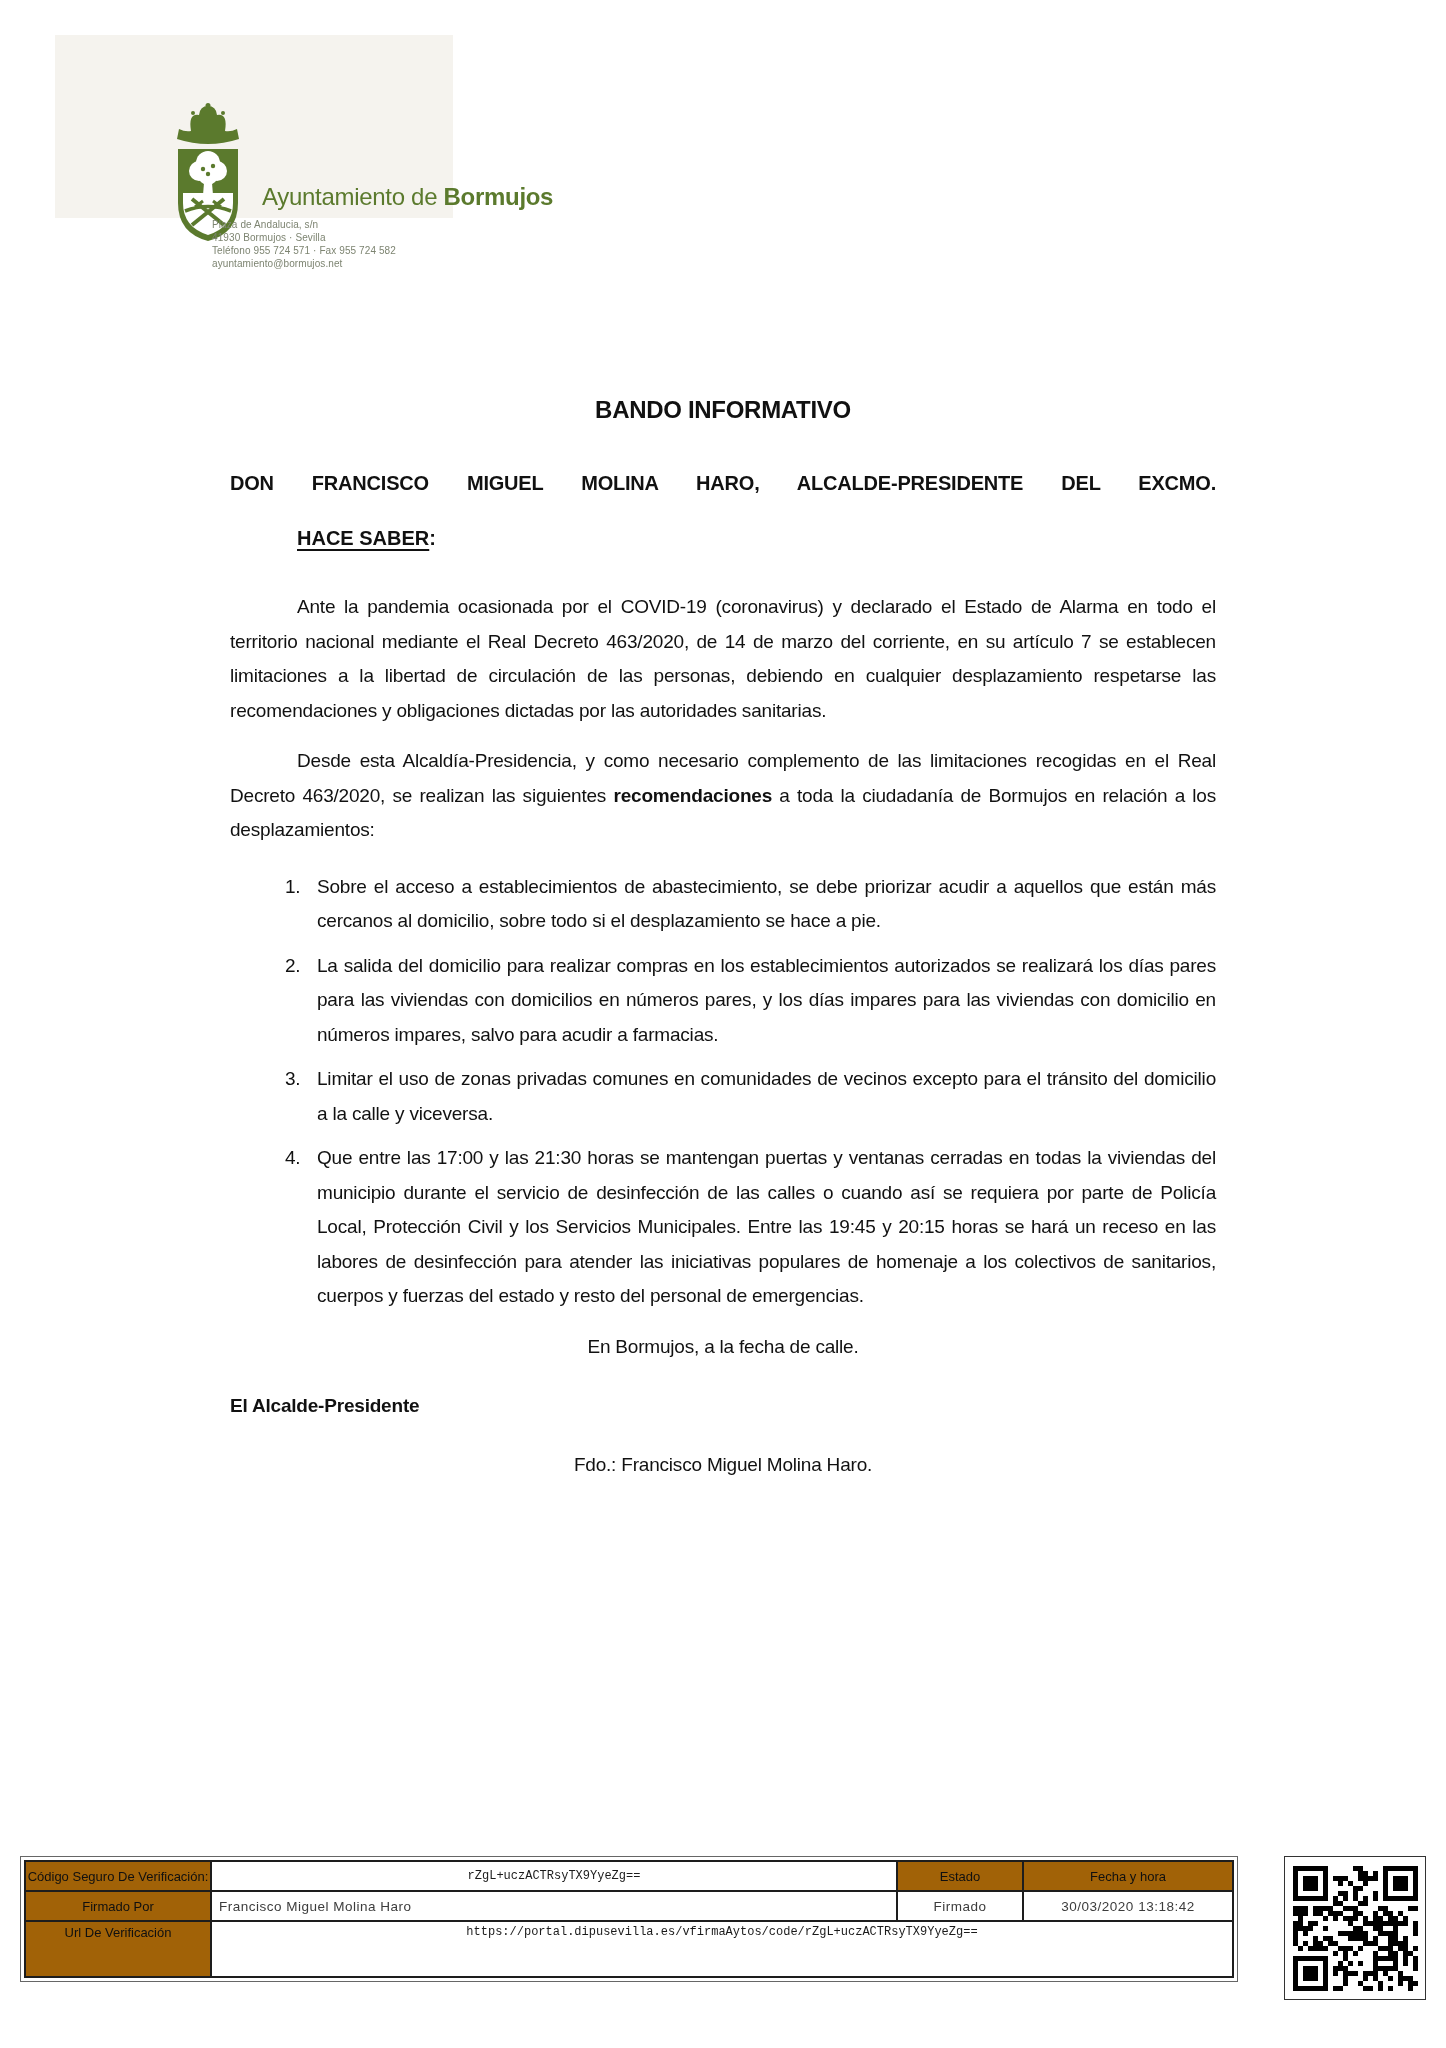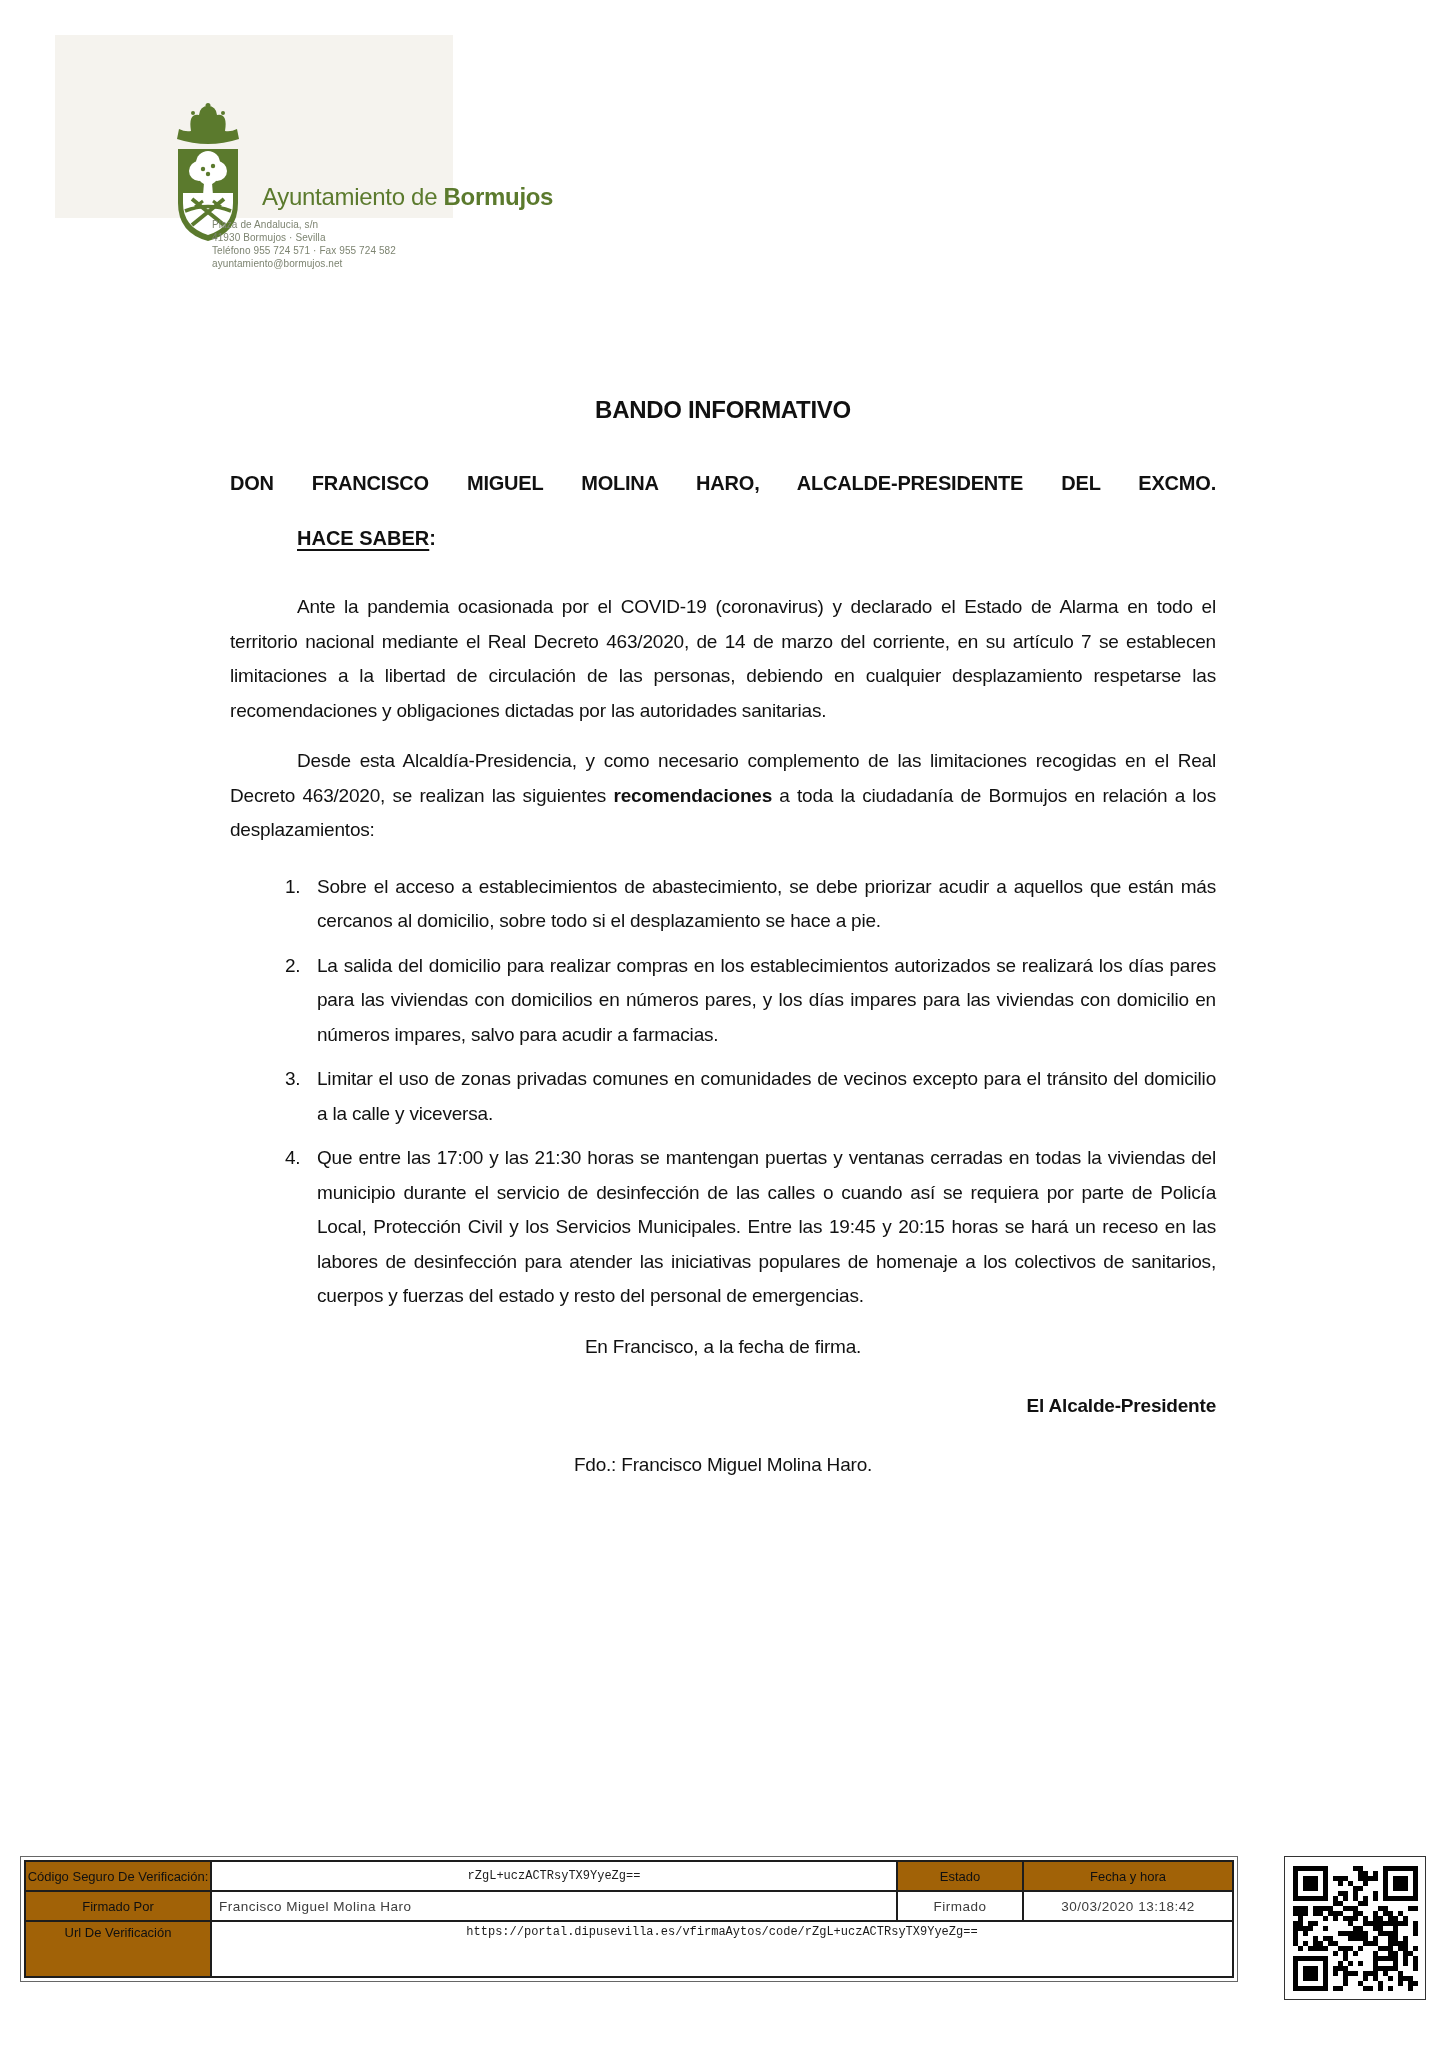--- a/index.html
+++ b/index.html
@@ -20,21 +20,21 @@
   .hace{margin-top:26px;margin-left:67px;font-weight:bold;font-size:20px;}
   .hace .u{text-decoration:underline;text-underline-offset:4px;text-decoration-thickness:2px;}
   .para{font-size:19px;line-height:34.5px;text-align:justify;letter-spacing:-0.2px;text-indent:67px;}
   .p1{margin-top:40px;}
   .p2{margin-top:16px;}
   .blist{margin-top:22px;}
   .bitem{display:flex;padding-left:55px;margin-bottom:10px;}
   .bitem .num{flex:none;width:32px;font-size:19px;line-height:34.5px;letter-spacing:-0.2px;}
   .bitem .itext{flex:1;font-size:19px;line-height:34.5px;text-align:justify;letter-spacing:-0.2px;}
   .closing{margin-top:22px;text-align:center;font-size:19px;letter-spacing:-0.2px;}
-  .signer{margin-top:37px;text-align:right;font-size:19px;font-weight:bold;letter-spacing:-0.2px;}
+  .signer{margin-top:37px;text-align:left;font-size:19px;font-weight:bold;letter-spacing:-0.2px;}
   .signature{margin-top:37px;text-align:center;font-size:19px;letter-spacing:-0.2px;}
 
   
   .vfooter{position:absolute;left:20px;top:1856px;width:1406px;display:flex;align-items:flex-start;}
   .vtable-wrap{border:1px solid #666;padding:3px;background:#fff;}
   table.vtable{border-collapse:collapse;table-layout:fixed;width:1208px;}
   table.vtable td{border:2px solid #1d1d1d;overflow:hidden;white-space:nowrap;}
   td.lbl{background:#a16207;text-align:center;font-size:13px;color:#101010;height:26px;}
   td.vmono{font-family:"Liberation Mono","DejaVu Sans Mono",monospace;font-size:12px;text-align:center;color:#1a1a1a;}
   td.vname{font-size:13.5px;color:#3c3c3c;padding-left:7px;text-align:left;letter-spacing:0.5px;}
@@ -108,21 +108,21 @@
     <div class="bitem">
       <span class="num">3.</span>
       <div class="itext">Limitar el uso de zonas privadas comunes en comunidades de vecinos excepto para el tránsito del domicilio a la calle y viceversa.</div>
     </div>
     <div class="bitem">
       <span class="num">4.</span>
       <div class="itext">Que entre las 17:00 y las 21:30 horas se mantengan puertas y ventanas cerradas en todas la viviendas del municipio durante el servicio de desinfección de las calles o cuando así se requiera por parte de Policía Local, Protección Civil y los Servicios Municipales. Entre las 19:45 y 20:15 horas se hará un receso en las labores de desinfección para atender las iniciativas populares de homenaje a los colectivos de sanitarios, cuerpos y fuerzas del estado y resto del personal de emergencias.</div>
     </div>
   </div>
 
-  <div class="closing">En Francisco, a la fecha de firma.</div>
+  <div class="closing">En Bormujos, a la fecha de calle.</div>
   <div class="signer">El Alcalde-Presidente</div>
   <div class="signature">Fdo.: Francisco Miguel Molina Haro.</div>
 </div>
 
 <div class="vfooter">
   <div class="vtable-wrap">
     <table class="vtable">
       <colgroup>
           <col style="width:186px">
           <col style="width:686px">

